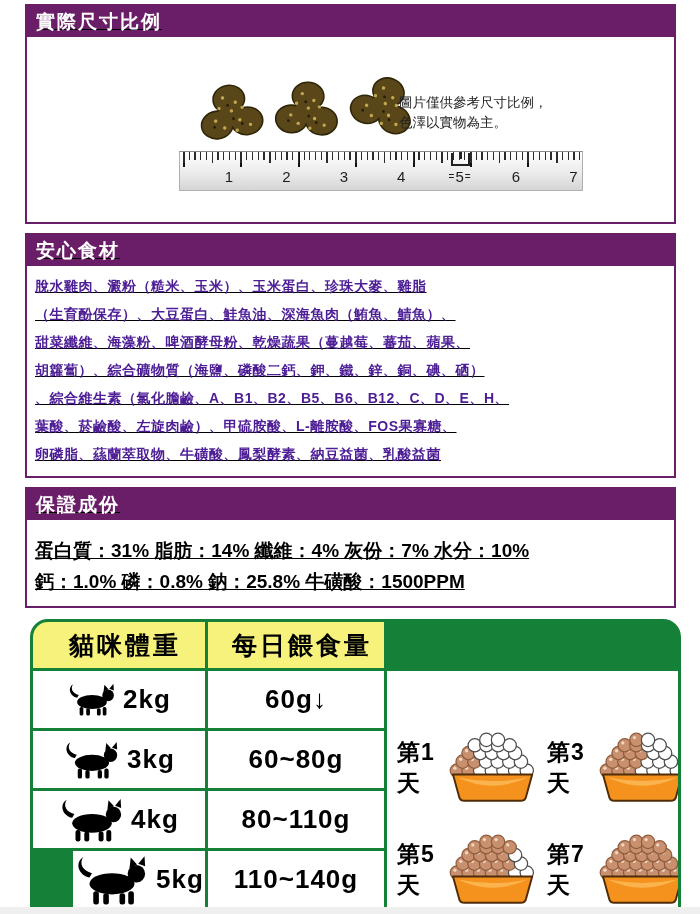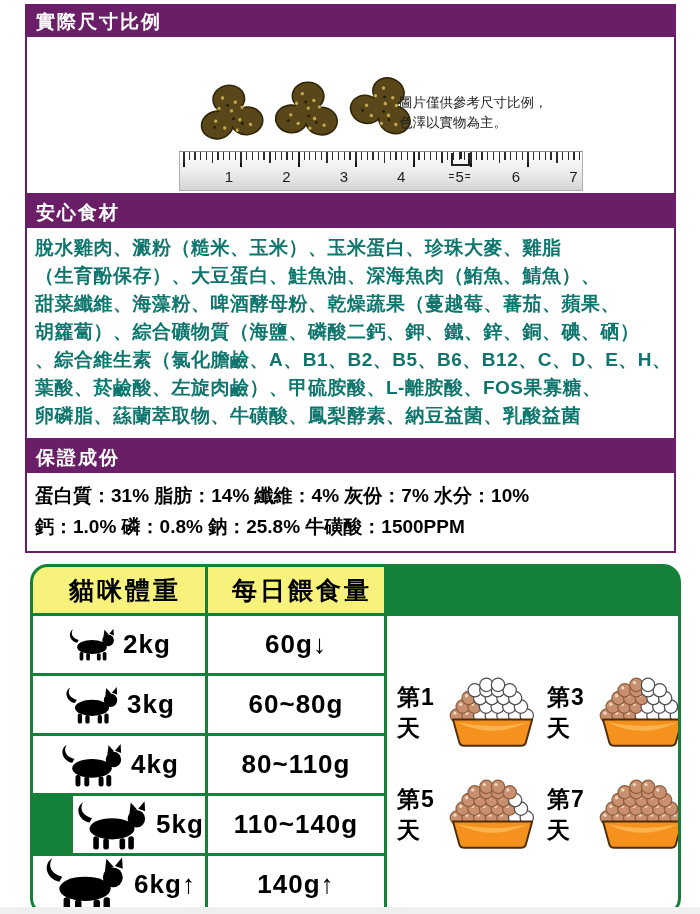--- a/index.html
+++ b/index.html
@@ -6,47 +6,47 @@
     --purple:#6a1e68;
     --green:#148038;
     --yellow:#f6f27b;
   }
   html,body{margin:0;padding:0;background:#fff;}
   body{font-family:"Liberation Sans","DejaVu Sans",sans-serif;}
   .page{position:relative;width:700px;height:914px;background:#fff;overflow:hidden;}
   .content{position:absolute;left:25px;top:4px;width:651px;}
 
   
-  .sec{border:2px solid var(--purple);background:#fff;margin-bottom:0;box-sizing:border-box;}
+  .sec{border:2px solid var(--purple);background:#fff;margin-bottom:9px;box-sizing:border-box;text-decoration:underline;}
   .sec-h{background:var(--purple);color:#fff;font-weight:bold;font-size:19px;line-height:29px;
          padding:1px 0 1px 9px;letter-spacing:2px;}
   
-  .size-body{position:relative;height:156px;}
+  .size-body{position:relative;height:185px;}
   .kibbles{position:absolute;left:168px;top:40px;}
   .note{position:absolute;left:372px;top:56px;font-size:13.5px;line-height:20px;color:#222;}
   .ruler{position:absolute;left:152px;top:114px;width:404px;height:40px;box-sizing:border-box;
          background:linear-gradient(#ffffff, #e9e9e9 60%, #d5d5d5);border:1px solid #b0b0b0;border-top:1px solid #8a8a8a;}
   .ticks{position:absolute;left:0;top:0;right:0;height:16px;
      background-image:
        repeating-linear-gradient(90deg,#2b2b2b 0 1.2px,transparent 1.2px 5.74px),
        repeating-linear-gradient(90deg,#2b2b2b 0 1.6px,transparent 1.6px 28.7px),
        repeating-linear-gradient(90deg,#111 0 2px,transparent 2px 57.4px);
      background-size:100% 8px,100% 11px,100% 15px;
      background-repeat:no-repeat;
      background-position:3px 0,3px 0,3px 0;}
   .nums{position:absolute;left:0;top:16px;right:0;height:22px;}
   .num{position:absolute;top:0;width:22px;text-align:center;font-size:15px;color:#1d1d1d;}
   .eq{font-size:10px;vertical-align:2px;letter-spacing:0;padding:0 1px;color:#1d1d1d;}
   .bracket{position:absolute;top:1px;left:271px;width:15px;height:11px;border:2px solid #222;border-top:none;}
   .bracket::before{content:"";position:absolute;left:50%;top:-1px;width:2px;height:7px;background:#222;transform:translateX(-50%);}
 
   
   .ing-body{padding:6px 8px 8px;}
-  .ing-line{font-size:19px;font-weight:bold;line-height:28px;letter-spacing:.5px;color:#0f766e;white-space:nowrap;}
-  .ana-body{padding:7px 8px 9px;}
+  .ing-line{font-size:14px;font-weight:bold;line-height:28px;letter-spacing:.5px;color:#4c1d95;white-space:nowrap;}
+  .ana-body{padding:15px 8px 9px;}
   .ana-line{font-size:19px;font-weight:bold;line-height:31px;color:#000;}
 
   
   .feed-table{margin-top:11px;margin-left:5px;width:645px;box-sizing:content-box;
       display:grid;grid-template-columns:172px 176px 1fr;grid-template-rows:46px repeat(5,57px);
       gap:3px;background:var(--green);border:3px solid var(--green);border-radius:18px;overflow:hidden;}
   .cell{background:#fff;display:flex;align-items:center;justify-content:center;}
   .fh{background:var(--yellow);font-size:25px;font-weight:bold;letter-spacing:3px;color:#000;padding-left:12px;}
   .weight-cell{gap:6px;}
   .wtxt,.atxt{font-size:26px;font-weight:bold;color:#000;letter-spacing:1px;}

